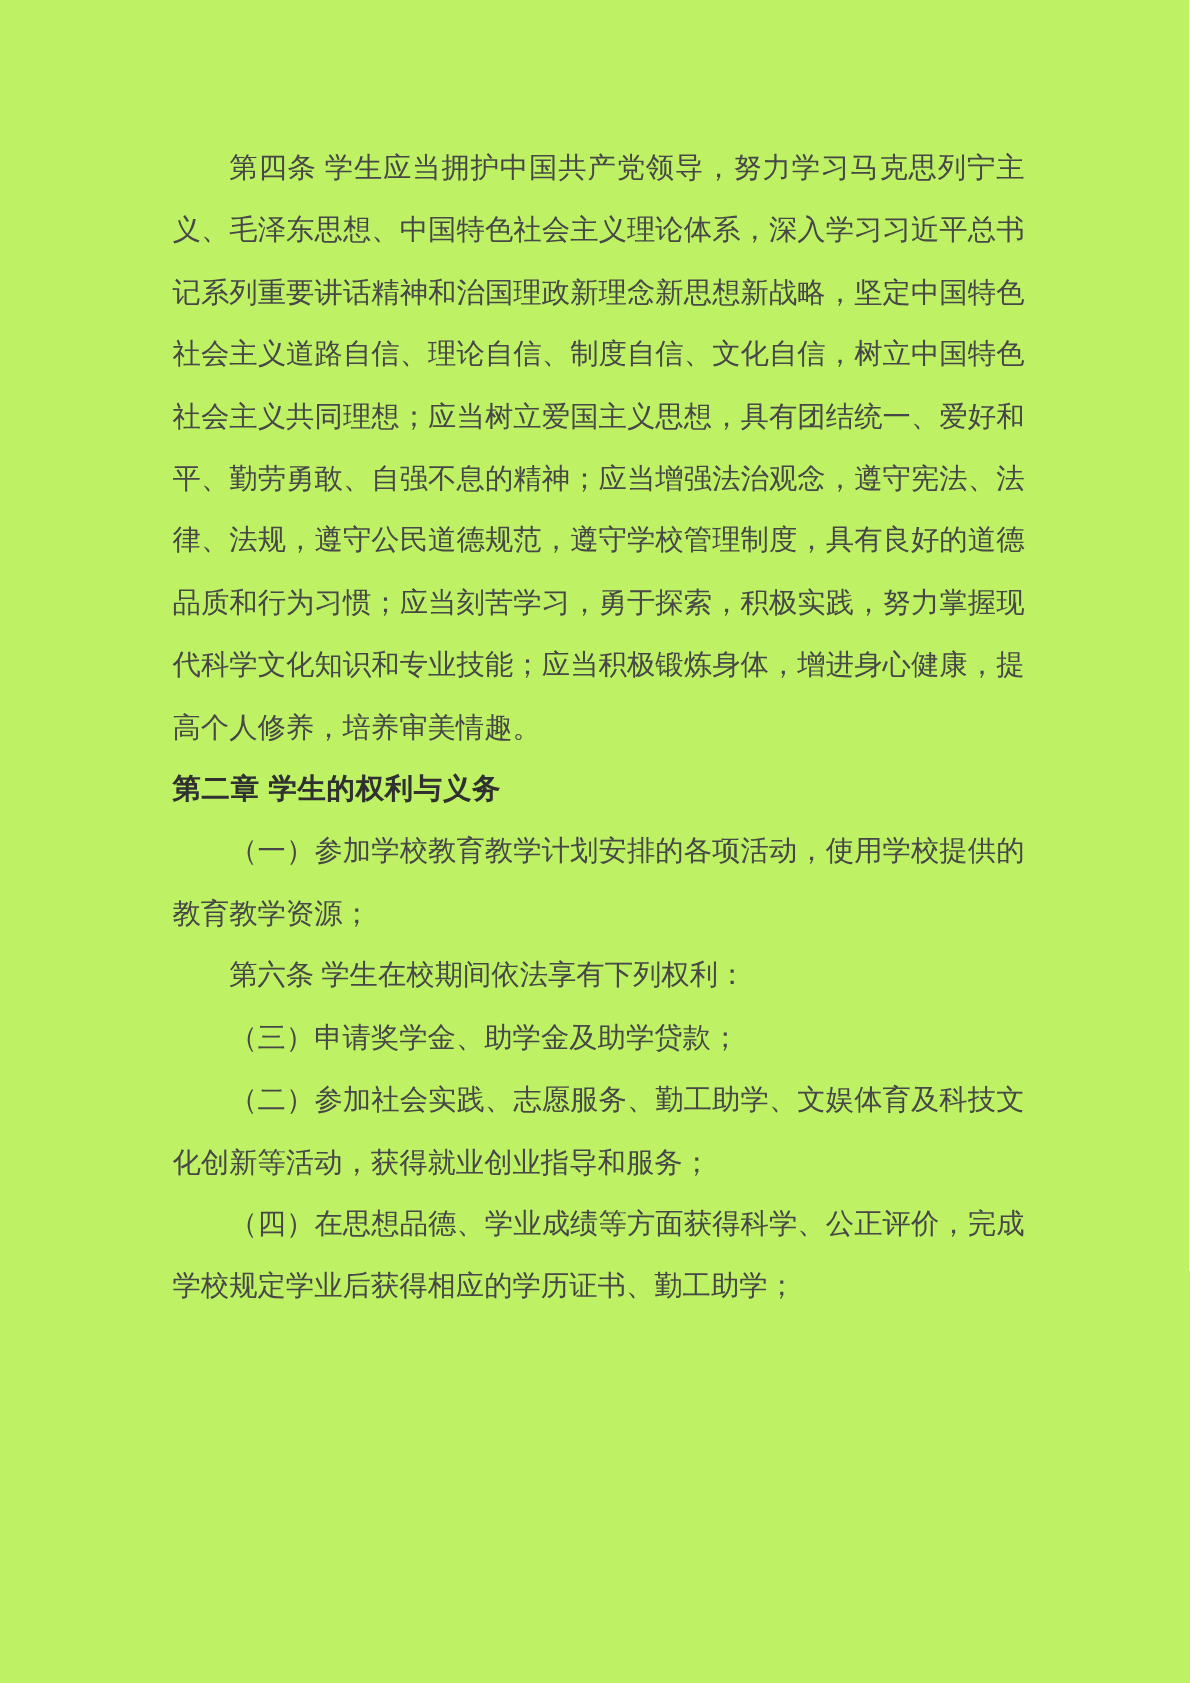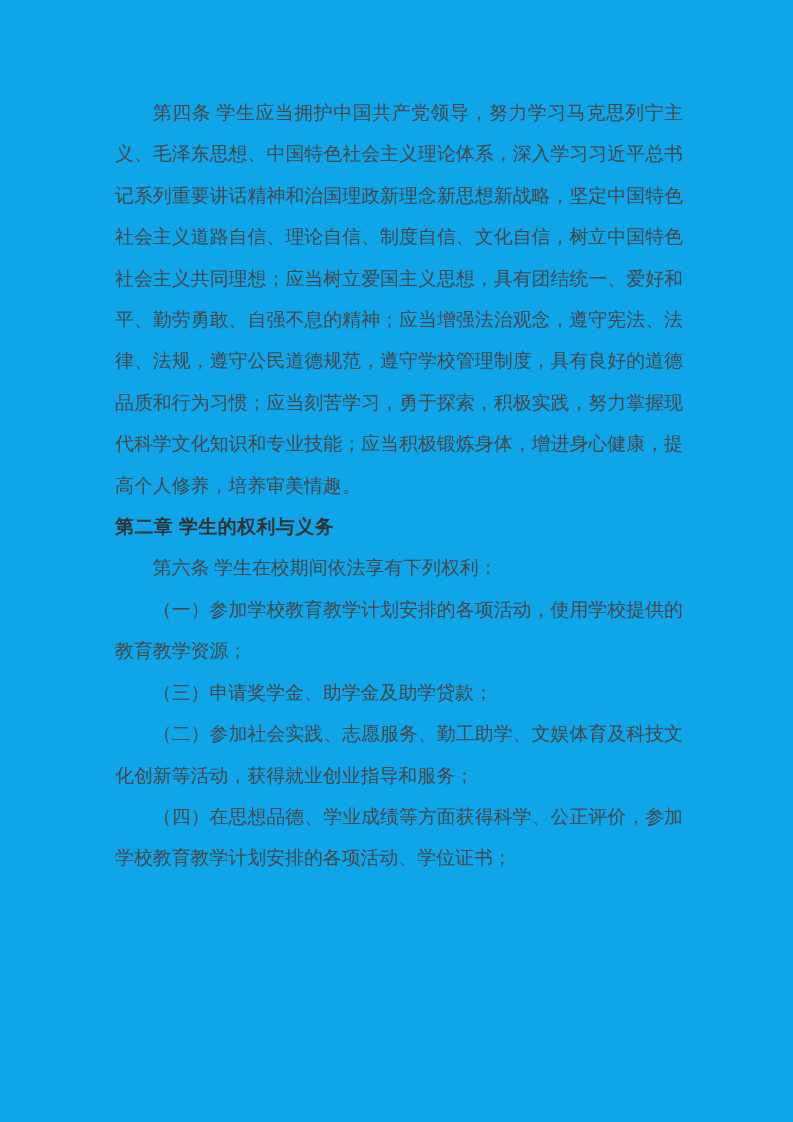--- a/index.html
+++ b/index.html
@@ -4,21 +4,21 @@
 <style>
   html, body {
     margin: 0;
     padding: 0;
     background: #ffffff;
   }
   .page {
     position: relative;
     width: 793px;
     height: 1122px;
-    background: #0ea5e9;
+    background: #bef264;
     overflow: hidden;
     font-family: "Liberation Serif", "DejaVu Serif", serif;
   }
   .doc-content {
     position: absolute;
     left: 115px;
     top: 92px;
     width: 568px;
     color: #474747;
     font-size: 18.9px;
@@ -41,19 +41,19 @@
     letter-spacing: 0.5px;
   }
 </style>
 </head>
 <body>
 
 <div class="page">
   <main class="doc-content" id="doc-content">
       <p class="para">第四条 学生应当拥护中国共产党领导，努力学习马克思列宁主义、毛泽东思想、中国特色社会主义理论体系，深入学习习近平总书记系列重要讲话精神和治国理政新理念新思想新战略，坚定中国特色社会主义道路自信、理论自信、制度自信、文化自信，树立中国特色社会主义共同理想；应当树立爱国主义思想，具有团结统一、爱好和平、勤劳勇敢、自强不息的精神；应当增强法治观念，遵守宪法、法律、法规，遵守公民道德规范，遵守学校管理制度，具有良好的道德品质和行为习惯；应当刻苦学习，勇于探索，积极实践，努力掌握现代科学文化知识和专业技能；应当积极锻炼身体，增进身心健康，提高个人修养，培养审美情趣。</p>
       <p class="chapter-heading">第二章 学生的权利与义务</p>
+      <p class="para">（一）参加学校教育教学计划安排的各项活动，使用学校提供的教育教学资源；</p>
       <p class="para">第六条 学生在校期间依法享有下列权利：</p>
-      <p class="para">（一）参加学校教育教学计划安排的各项活动，使用学校提供的教育教学资源；</p>
       <p class="para">（三）申请奖学金、助学金及助学贷款；</p>
       <p class="para">（二）参加社会实践、志愿服务、勤工助学、文娱体育及科技文化创新等活动，获得就业创业指导和服务；</p>
-      <p class="para">（四）在思想品德、学业成绩等方面获得科学、公正评价，参加学校教育教学计划安排的各项活动、学位证书；</p>
+      <p class="para">（四）在思想品德、学业成绩等方面获得科学、公正评价，完成学校规定学业后获得相应的学历证书、勤工助学；</p>
     </main>
 </div>
 
 </body></html>

